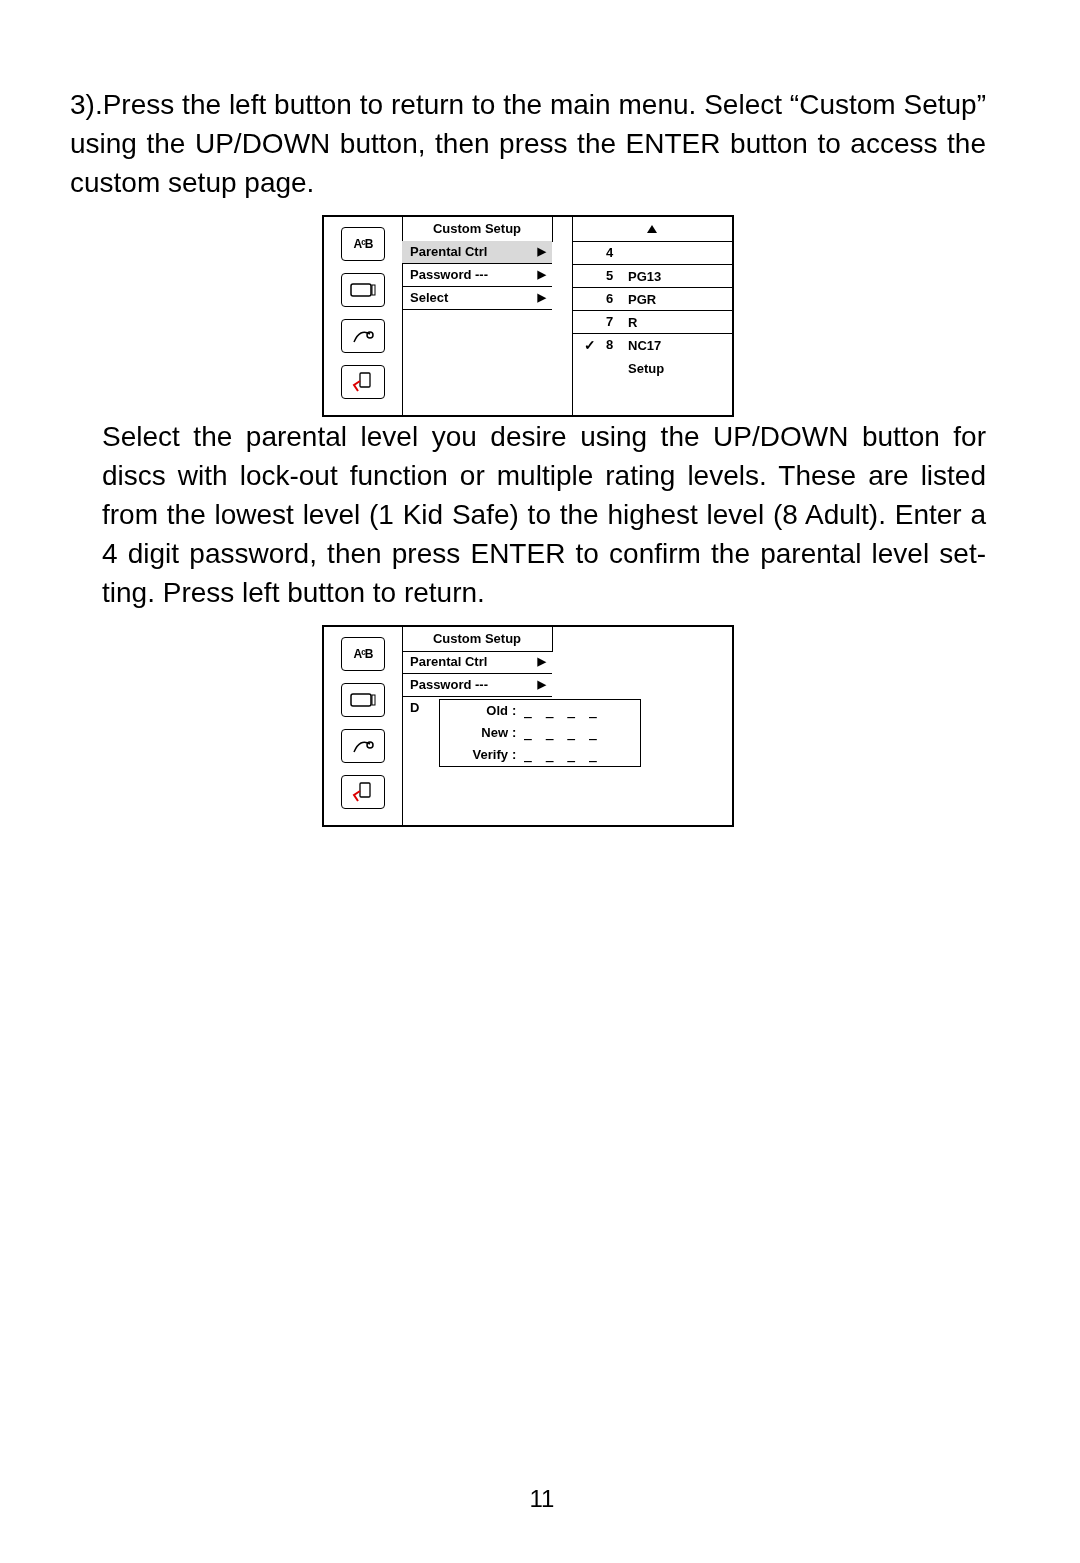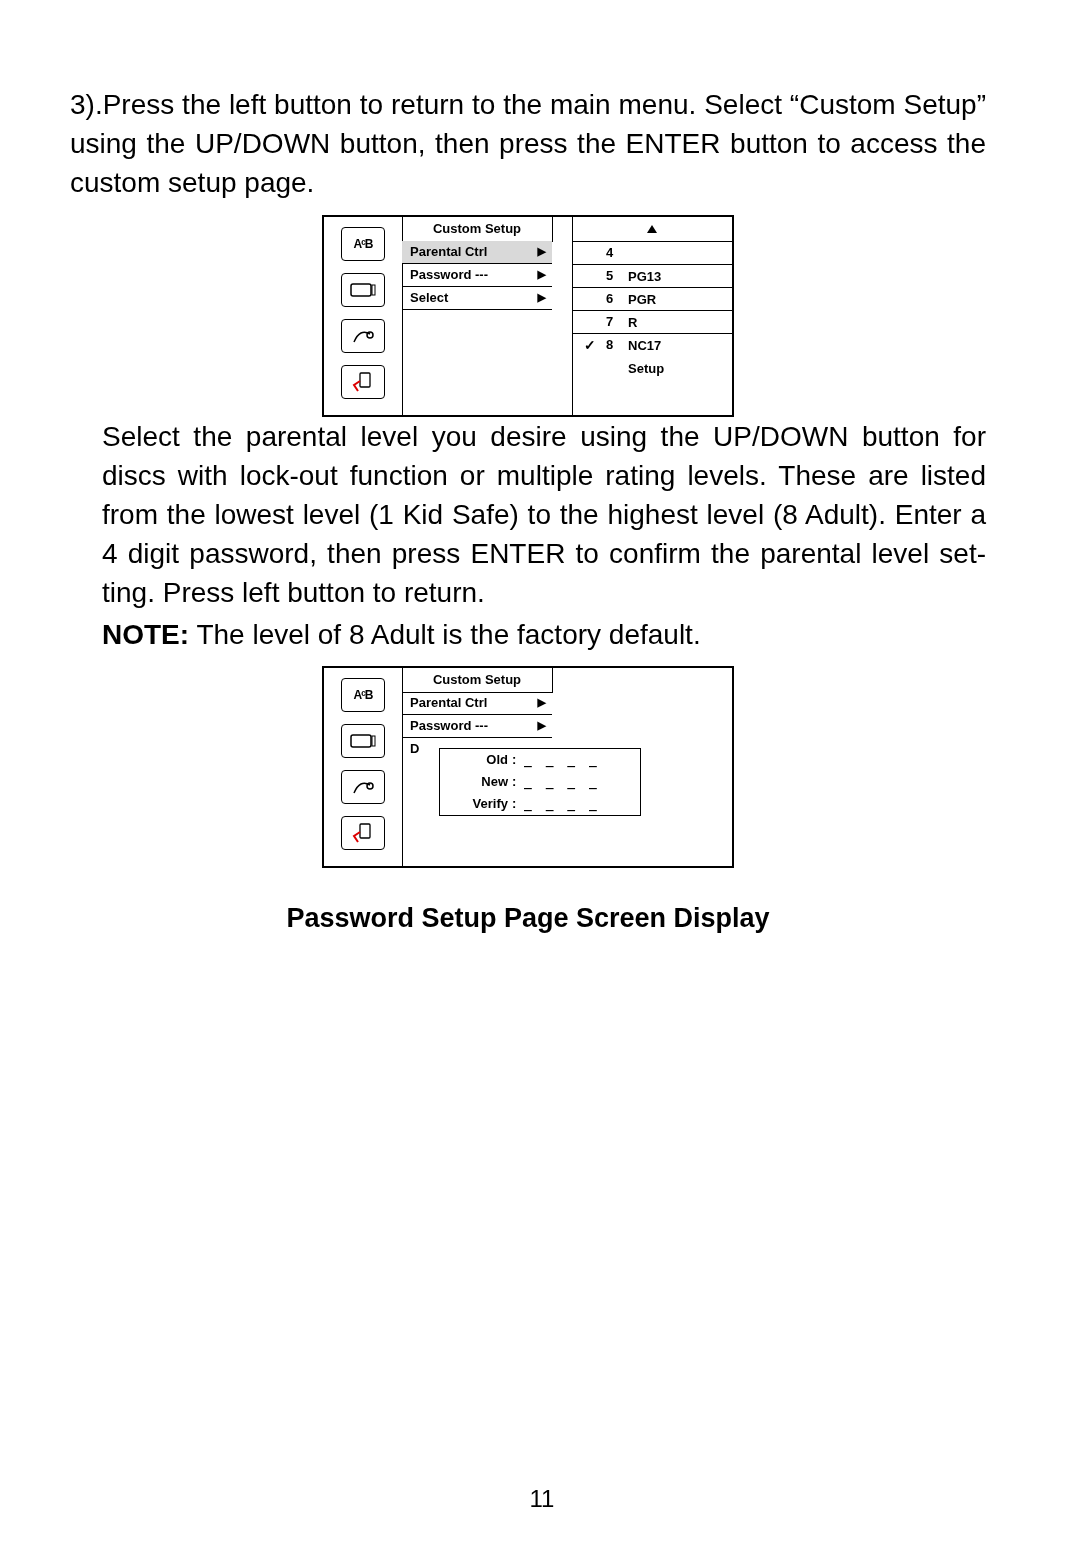--- a/index.html
+++ b/index.html
@@ -137,21 +137,20 @@
   }
 
   
   .pw-overlay {
     position:absolute;
     left: 115px; top: 72px;
     width: 200px;
     border:1px solid #000;
     background:#fff;
     font-size: 13px;
-    margin-top: 8px;
   }
   .pw-row {
     height: 22px;
     display:flex; align-items:center;
     padding: 0 8px;
   }
   .pw-row .k { width: 60px; text-align:right; margin-right:4px;}
   .pw-row .colon { width: 12px; }
   .pw-row .dashes { letter-spacing: 3px; font-family: monospace; }
 
@@ -235,23 +234,20 @@
       <div class="rating-row nob">
         <span class="check">✓</span>
         <span class="num">8</span>
         <span class="lbl">Setup</span>
       </div>
     </div>
   </div>
 
 
   <p class="bodytext indent">Select the parental level you desire using the UP/DOWN button for discs with lock-out function or multiple rating levels. These are listed from the lowest level (1 Kid Safe) to the highest level (8 Adult). Enter a 4 digit password, then press ENTER to confirm the parental level set­ting. Press left button to return.</p>
-  <p class="bodytext indent" style="margin-top:2px">
-    <span class="note-label">NOTE:</span><span> The level of 8 Adult is the factory default.</span>
-  </p>
 
 
   <div class="screen">
     <div class="sidebar">
       <div class="sidebar-icon icon-language"></div>
       <div class="sidebar-icon icon-video">
         <svg width="26" height="18">
             <rect x="1" y="3" width="20" height="12" rx="2" fill="none" stroke="#000" stroke-width="1.5"></rect>
             <rect x="22" y="4" width="3" height="10" fill="none" stroke="#000" stroke-width="1"></rect>
           </svg>
@@ -298,16 +294,15 @@
         <span class="dashes">_ _ _ _</span>
       </div>
       <div class="pw-row">
         <span class="k">Verify</span>
         <span class="colon">:</span>
         <span class="dashes">_ _ _ _</span>
       </div>
     </div>
   </div>
 
-  <div class="caption" style="margin-top:35px">Password Setup Page Screen Display</div>
 
   <div class="page-number">11</div>
 </div>
 
 </body></html>

